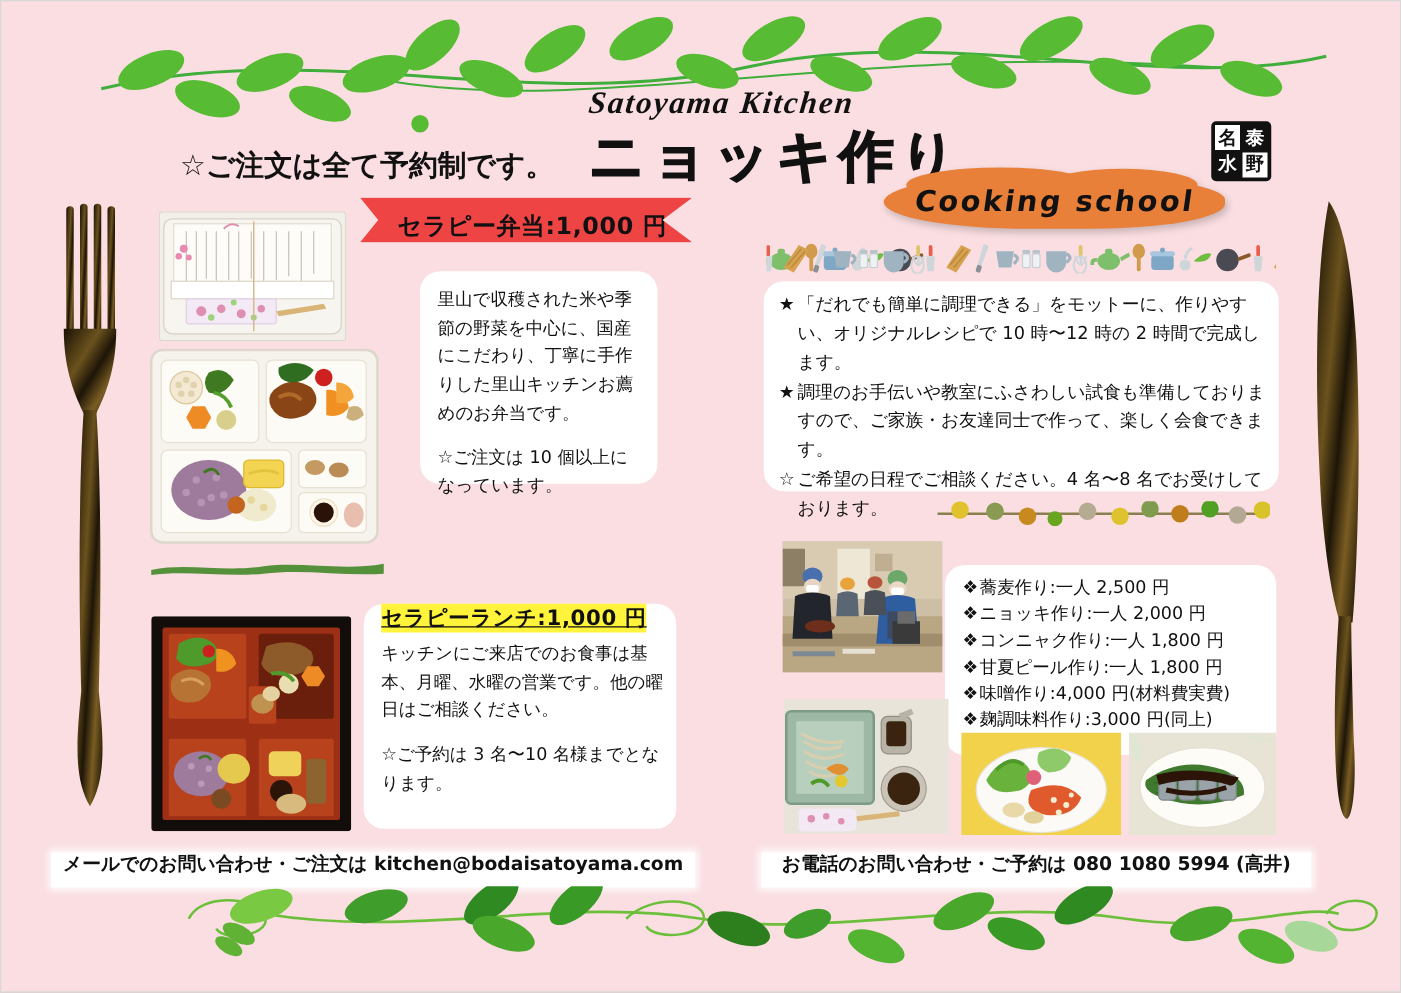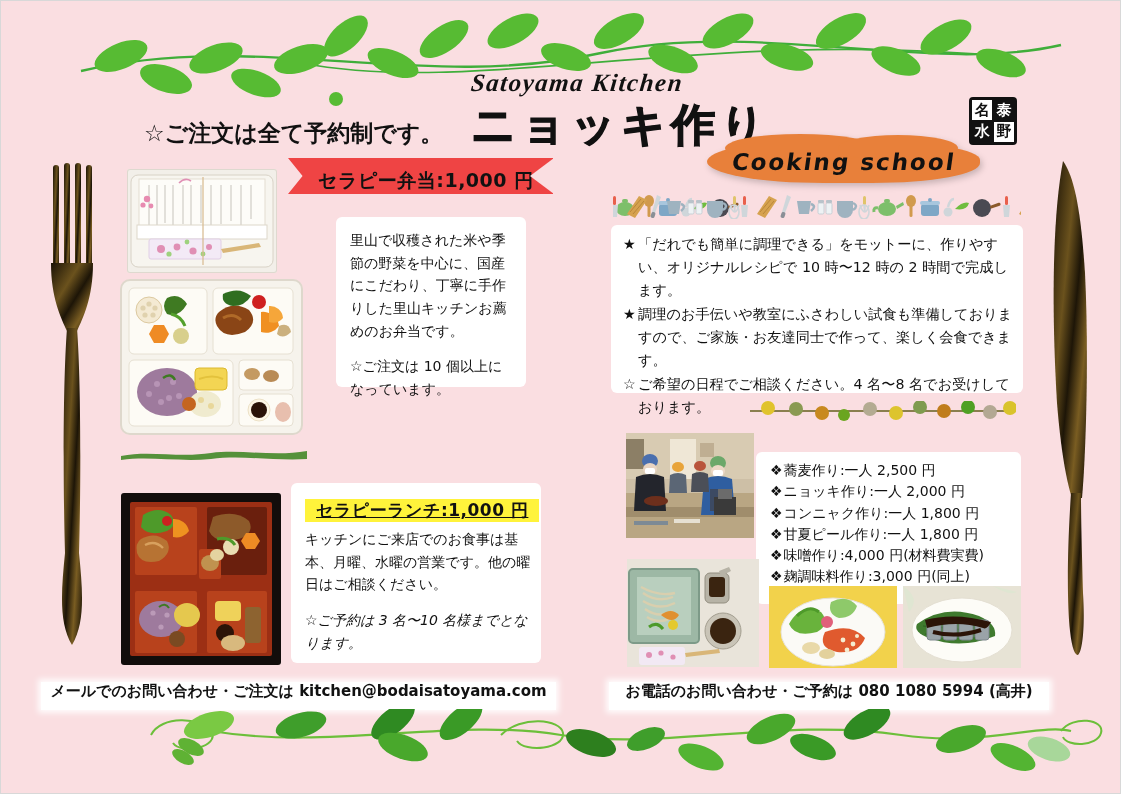--- a/index.html
+++ b/index.html
@@ -10,21 +10,21 @@
   #flyer{
     position:relative;
     width:1121px;height:794px;
     background:#fadee1;
     overflow:hidden;
     box-sizing:border-box;
     border:1px solid #d8d8d8;
   }
   .photo{position:absolute;background-repeat:no-repeat;background-size:cover;}
   .wbox{
-    position:absolute;background:#ffffff;border-radius:6px;
+    position:absolute;background:#ffffff;border-radius:16px;
     box-shadow:0 0 0 0 rgba(0,0,0,0);
   }
 
   
   .vine{position:absolute;left:0;width:1121px;pointer-events:none;}
   #vine-top{top:0;height:110px;}
   #vine-bottom{bottom:0;height:84px;}
 
   
   #brand-en{
@@ -106,21 +106,21 @@
     color:#111;line-height:1.62;
   }
   #bento-desc-box{left:335px;top:216px;width:190px;height:170px;}
   #bento-desc-box .jtext{font-size:14px;padding:12px 10px 0 14px;}
   #bento-desc-extra{margin-top:13px;}
 
   #lunch-box{left:290px;top:482px;width:250px;height:180px;}
   #lunch-title{
     display:inline-block;background:#fff33b;
     font-size:17px;font-weight:bold;letter-spacing:.5px;
-    text-decoration:underline;margin:16px 0 6px 14px;padding:0 11px;
+    text-decoration:underline;margin:0 0 6px 14px;padding:0 0;
     font-family:"DejaVu Sans","Liberation Sans",sans-serif;color:#111;
   }
   #lunch-box .jtext{font-size:14px;padding:0 10px 0 14px;}
   #lunch-extra{margin-top:13px;}
 
   #school-box{left:610px;top:224px;width:412px;height:168px;}
   #school-box .jtext{font-size:14.2px;padding:8px 10px 0 12px;}
   .bullet-li{display:flex;margin-bottom:1px;}
   .bullet-mark{width:15px;flex:0 0 15px;}
   .bullet-body{flex:1;}
@@ -387,21 +387,21 @@
       <rect x="94" y="108" width="26" height="20" rx="4" fill="#efd25a"></rect>
       <rect x="124" y="114" width="16" height="36" rx="3" fill="#8d6330"></rect>
       <circle cx="104" cy="140" r="9" fill="#2c1408"></circle>
       <ellipse cx="112" cy="150" rx="12" ry="8" fill="#d8b97e"></ellipse>
     </svg>
   </div>
 
   <div class="wbox" id="lunch-box">
     <div id="lunch-title">セラピーランチ:1,000 円</div>
     <div class="jtext">キッチンにご来店でのお食事は基本、月曜、水曜の営業です。他の曜日はご相談ください。</div>
-    <div class="jtext" id="lunch-extra" style="padding:0 10px 0 14px;font-size:14px;font-style:italic;">☆ご予約は 3 名〜10 名様までとなります。</div>
+    <div class="jtext" id="lunch-extra" style="padding:0 10px 0 14px;font-size:14px;">☆ご予約は 3 名〜10 名様までとなります。</div>
   </div>
 
   <div id="cooking-blob">
     <div id="cooking-label">Cooking school</div>
   </div>
 
   <div id="utensils">
     <svg width="408" height="26" viewBox="0 0 408 26">
       <g id="uset">
 

